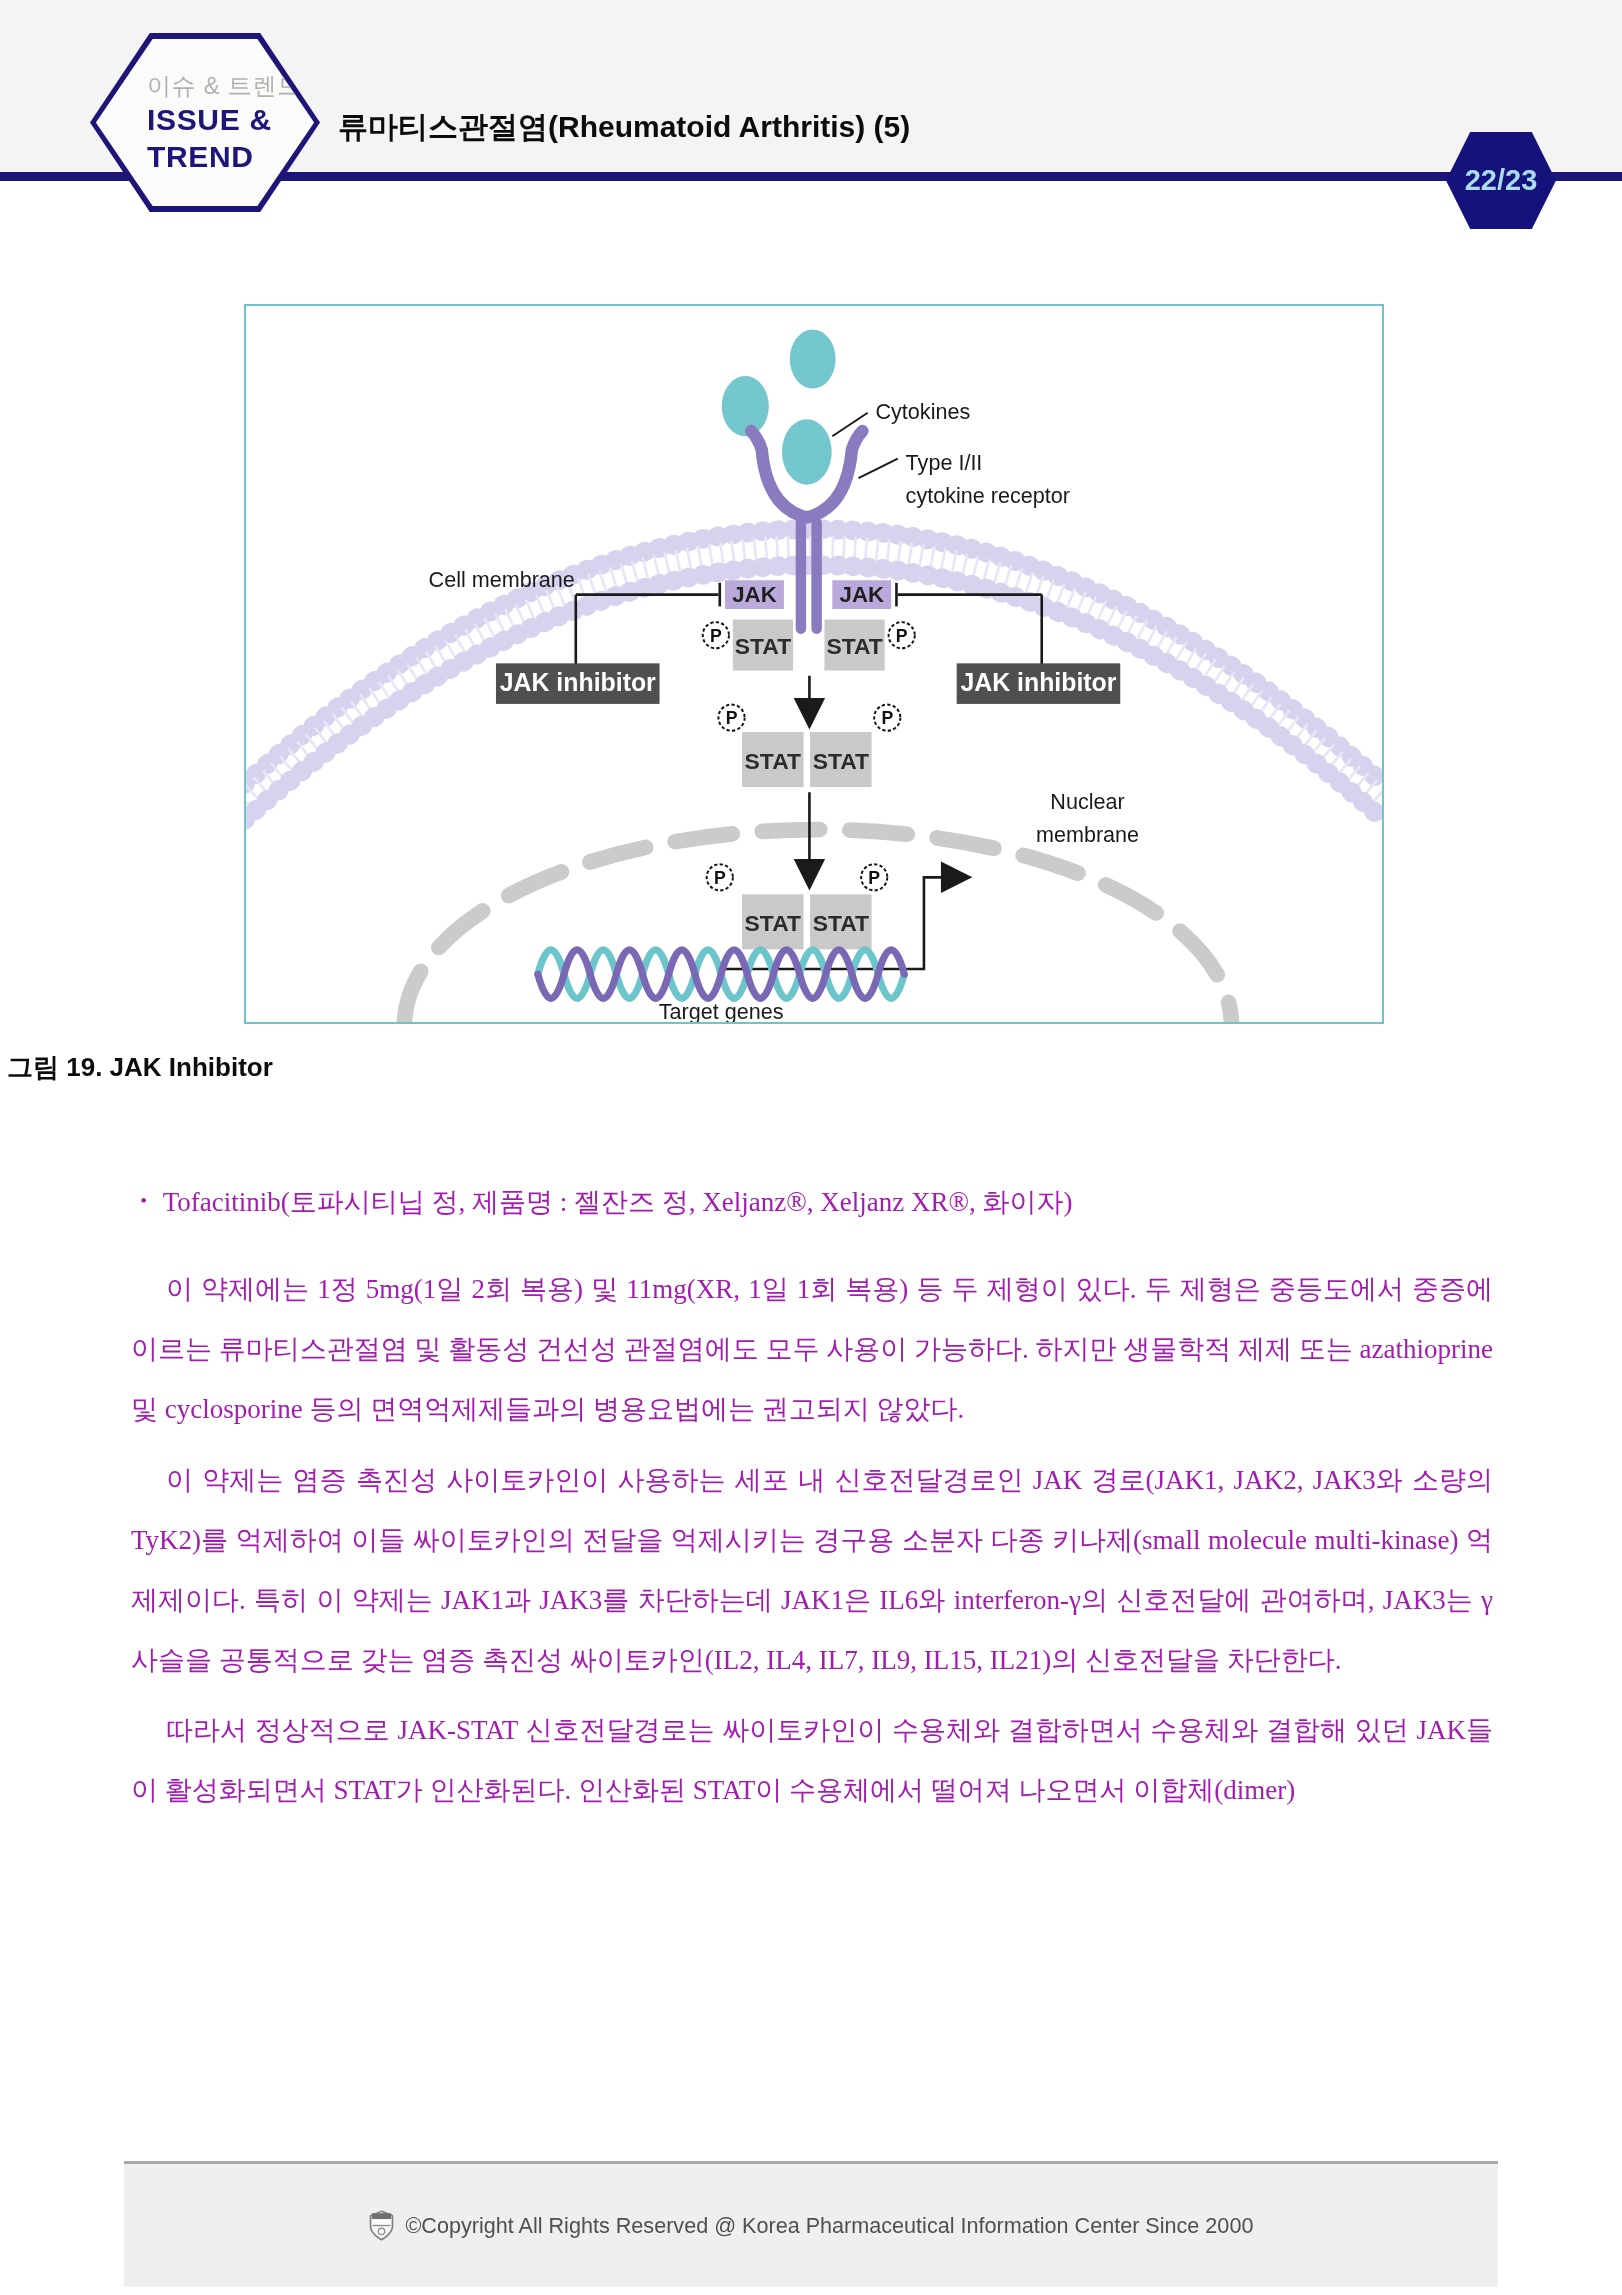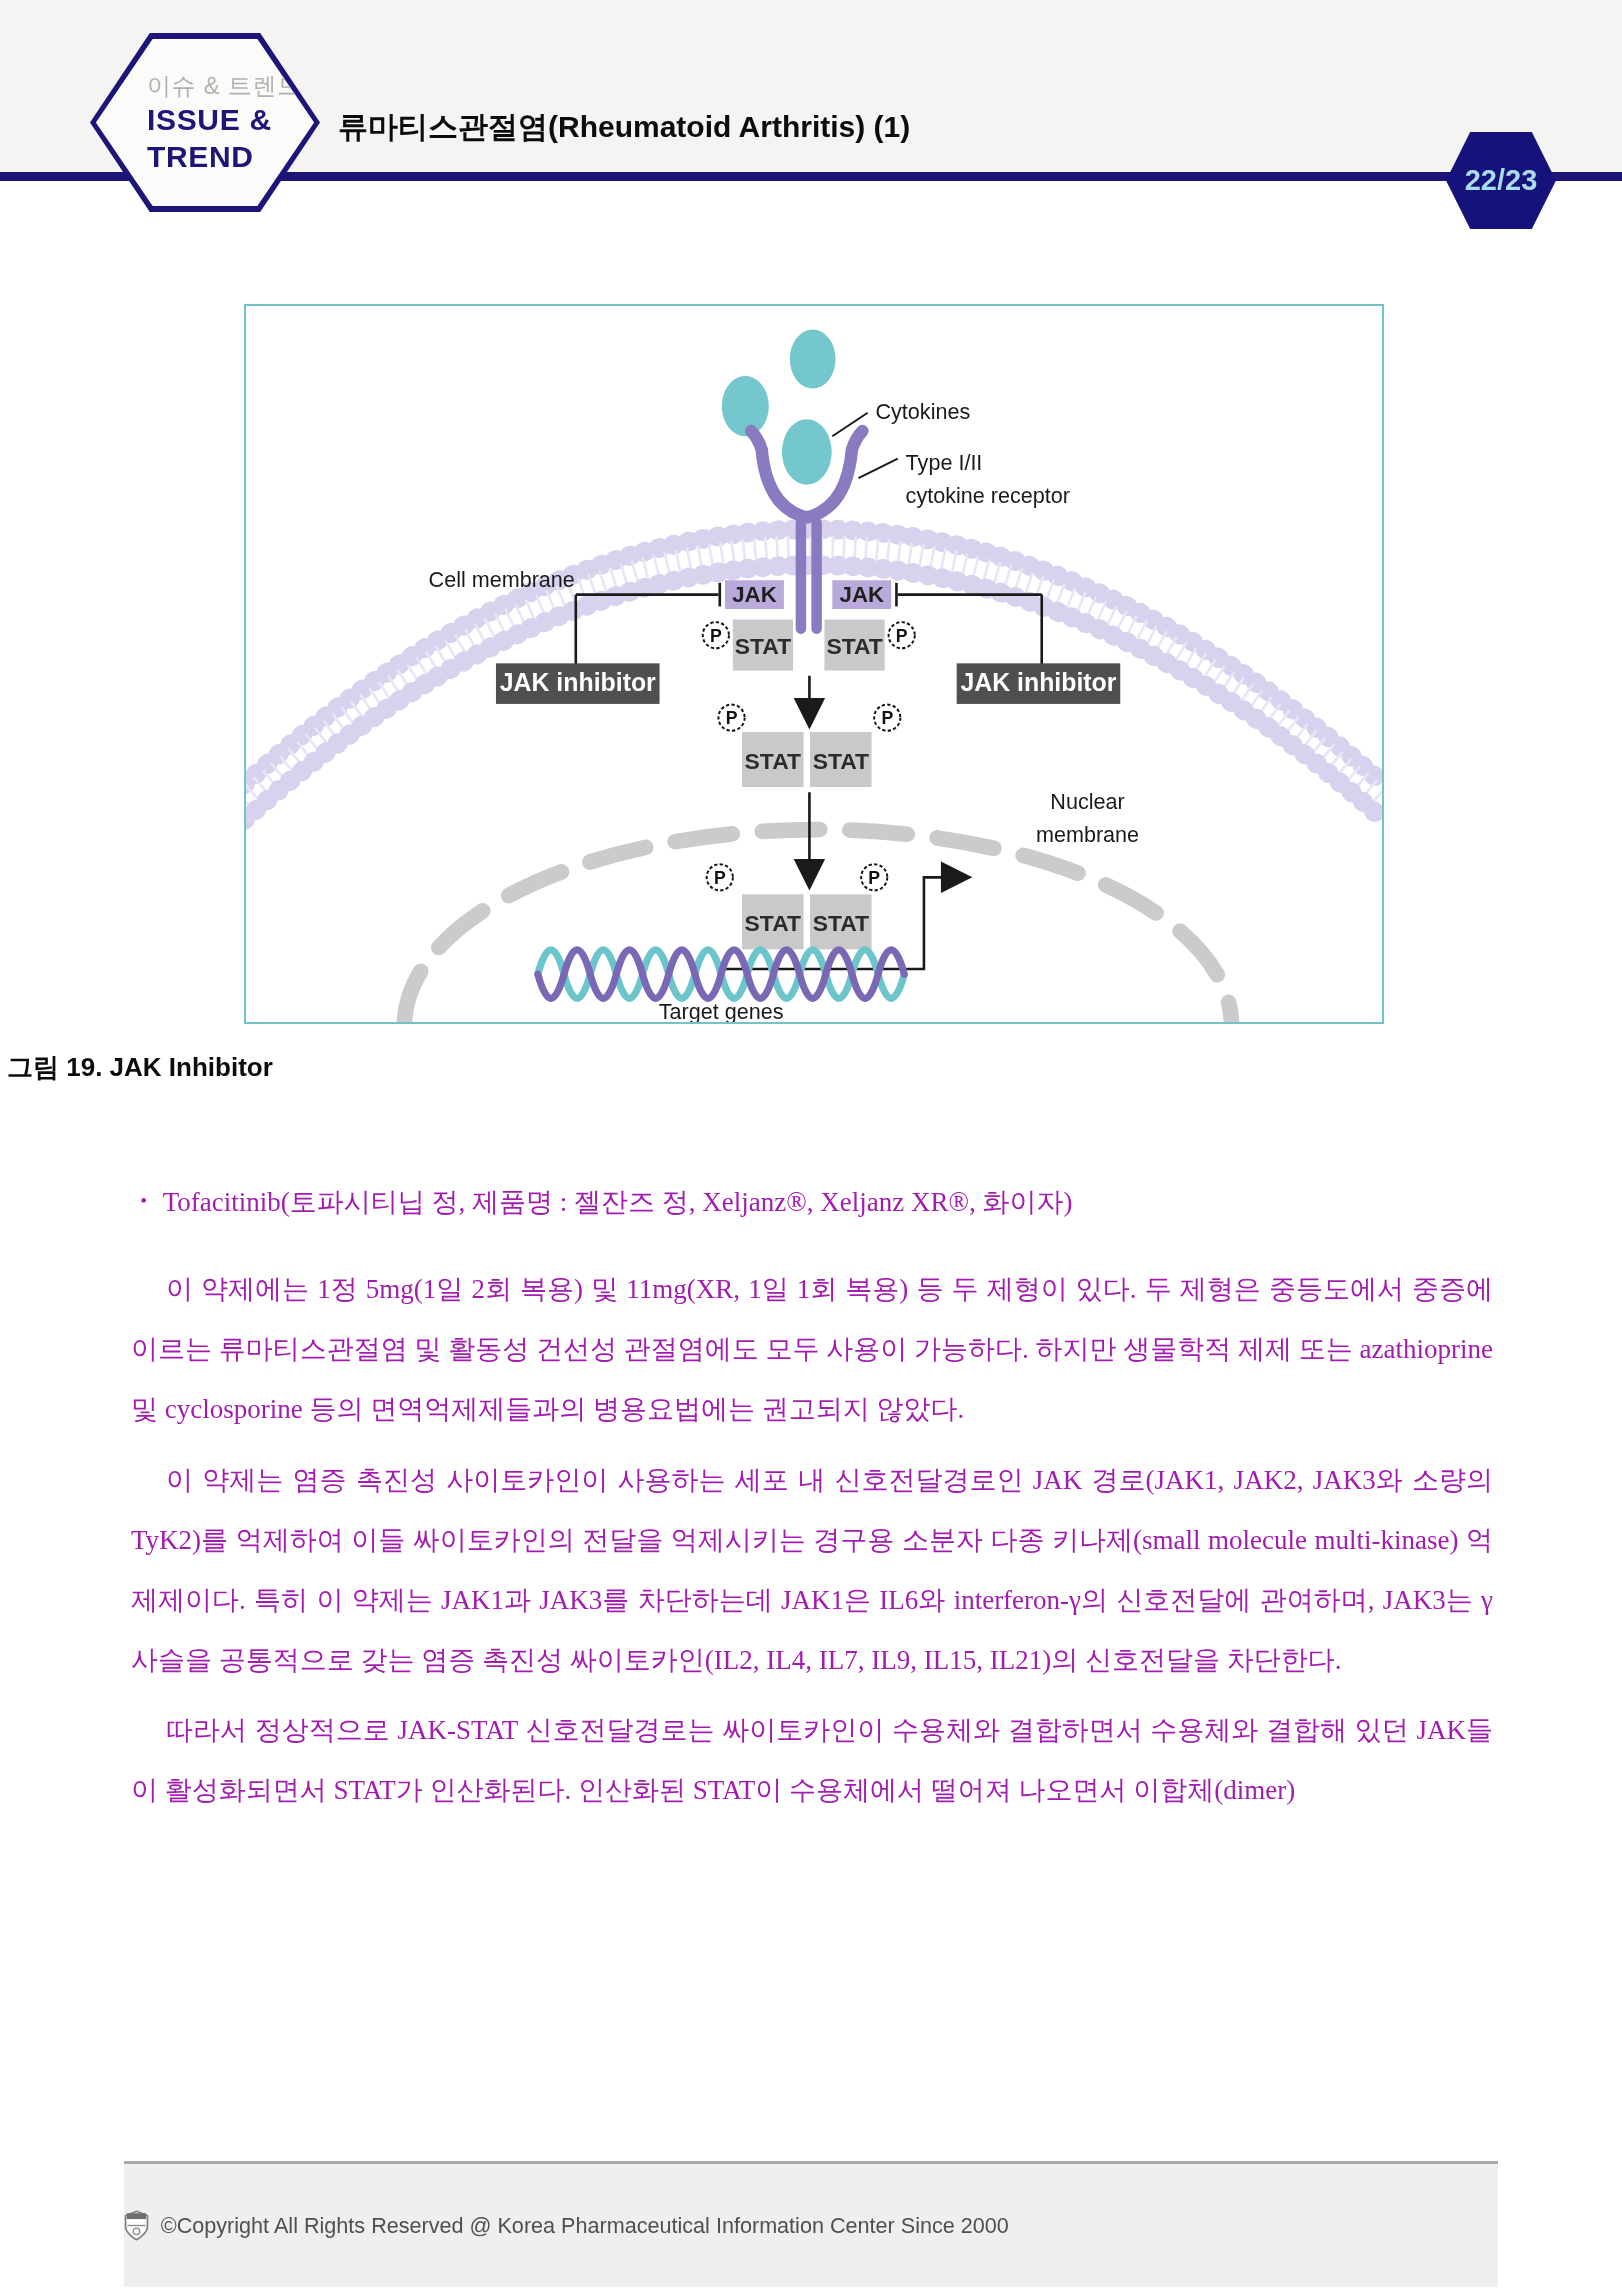--- a/index.html
+++ b/index.html
@@ -36,38 +36,38 @@
     font-size:26px;font-weight:700;color:#0c0c0c;font-family:"Liberation Sans",sans-serif;}
   
   .bodytext{position:absolute;left:131px;top:1171px;width:1362px;
     font-family:"Liberation Serif",serif;font-size:27px;color:#a21caf;line-height:60px;}
   .bullet-line{margin:0 0 27.5px 9.2px;}
   .bullet-dot{font-size:19.6px;margin-right:15.7px;vertical-align:3.9px;}
   .bodytext p{margin:0 0 10.5px 0;text-align:justify;text-indent:35px;}
   
   .footer-band{position:absolute;left:124px;top:2161px;width:1374px;height:126px;
     background:var(--footer-bg,#efefee);border-top:3.3px solid var(--footer-line,#a9a9a9);
-    box-sizing:border-box;display:flex;align-items:center;gap:11.8px;}
+    box-sizing:border-box;display:flex;align-items:center;justify-content:center;gap:11.8px;}
   .footer-text{font-size:21.6px;color:var(--footer-text,#4f4f4f);font-family:"Liberation Sans",sans-serif;}
 </style>
 </head>
 <body>
 
 <div class="header-band"></div>
 <div class="header-line"></div>
 
 <div class="logo-hex">
   <div class="logo-hex-inner">
     <span class="logo-kr">이슈 &amp; 트렌드</span>
     <span class="logo-en">ISSUE &amp;</span>
     <span class="logo-en">TREND</span>
   </div>
 </div>
 
-<div class="page-title">류마티스관절염(Rheumatoid Arthritis) (1)</div>
+<div class="page-title">류마티스관절염(Rheumatoid Arthritis) (5)</div>
 
 <div class="page-hex">
   <span>22/23</span>
 </div>
 
 <div class="figure-box">
 <svg width="1136" height="716" viewBox="376 449 1736 1094">
   <defs>
     <marker id="arw" markerWidth="14" markerHeight="14" refX="7" refY="7" orient="auto">
       <path d="M1,1 L13,7 L1,13 z" fill="#1a1a1a"></path>

